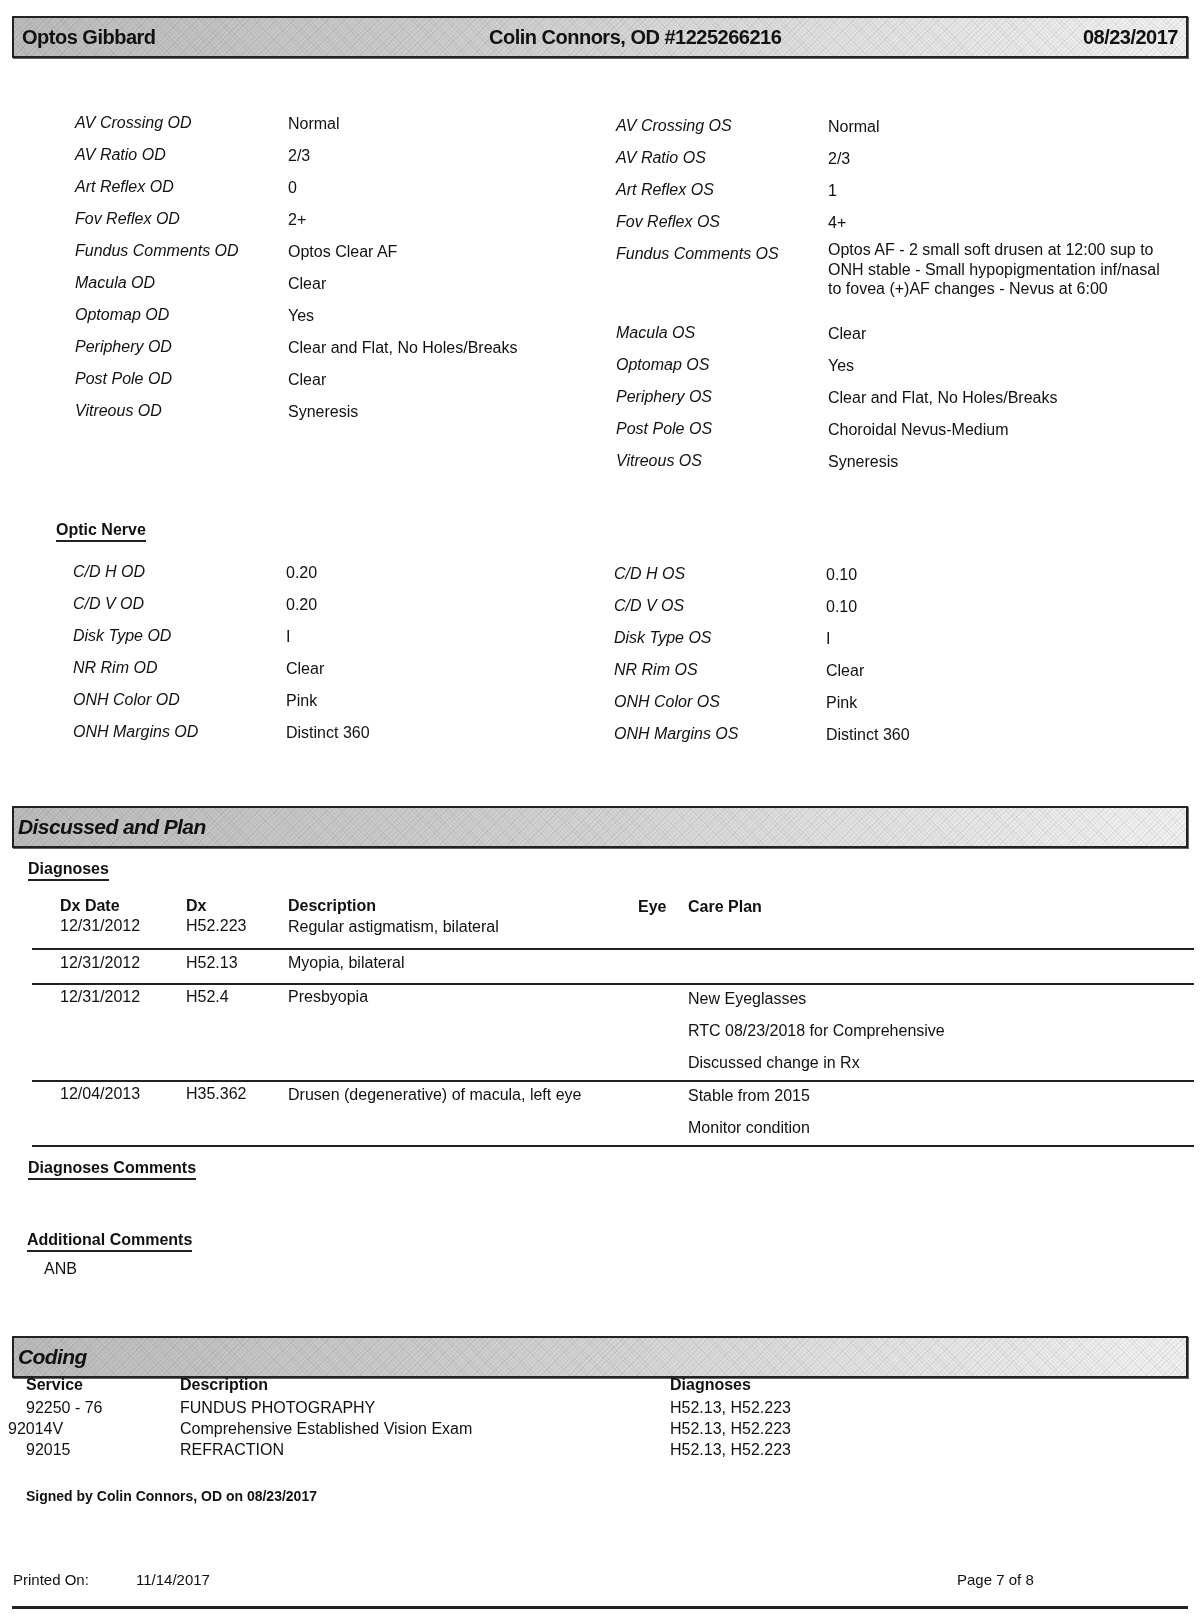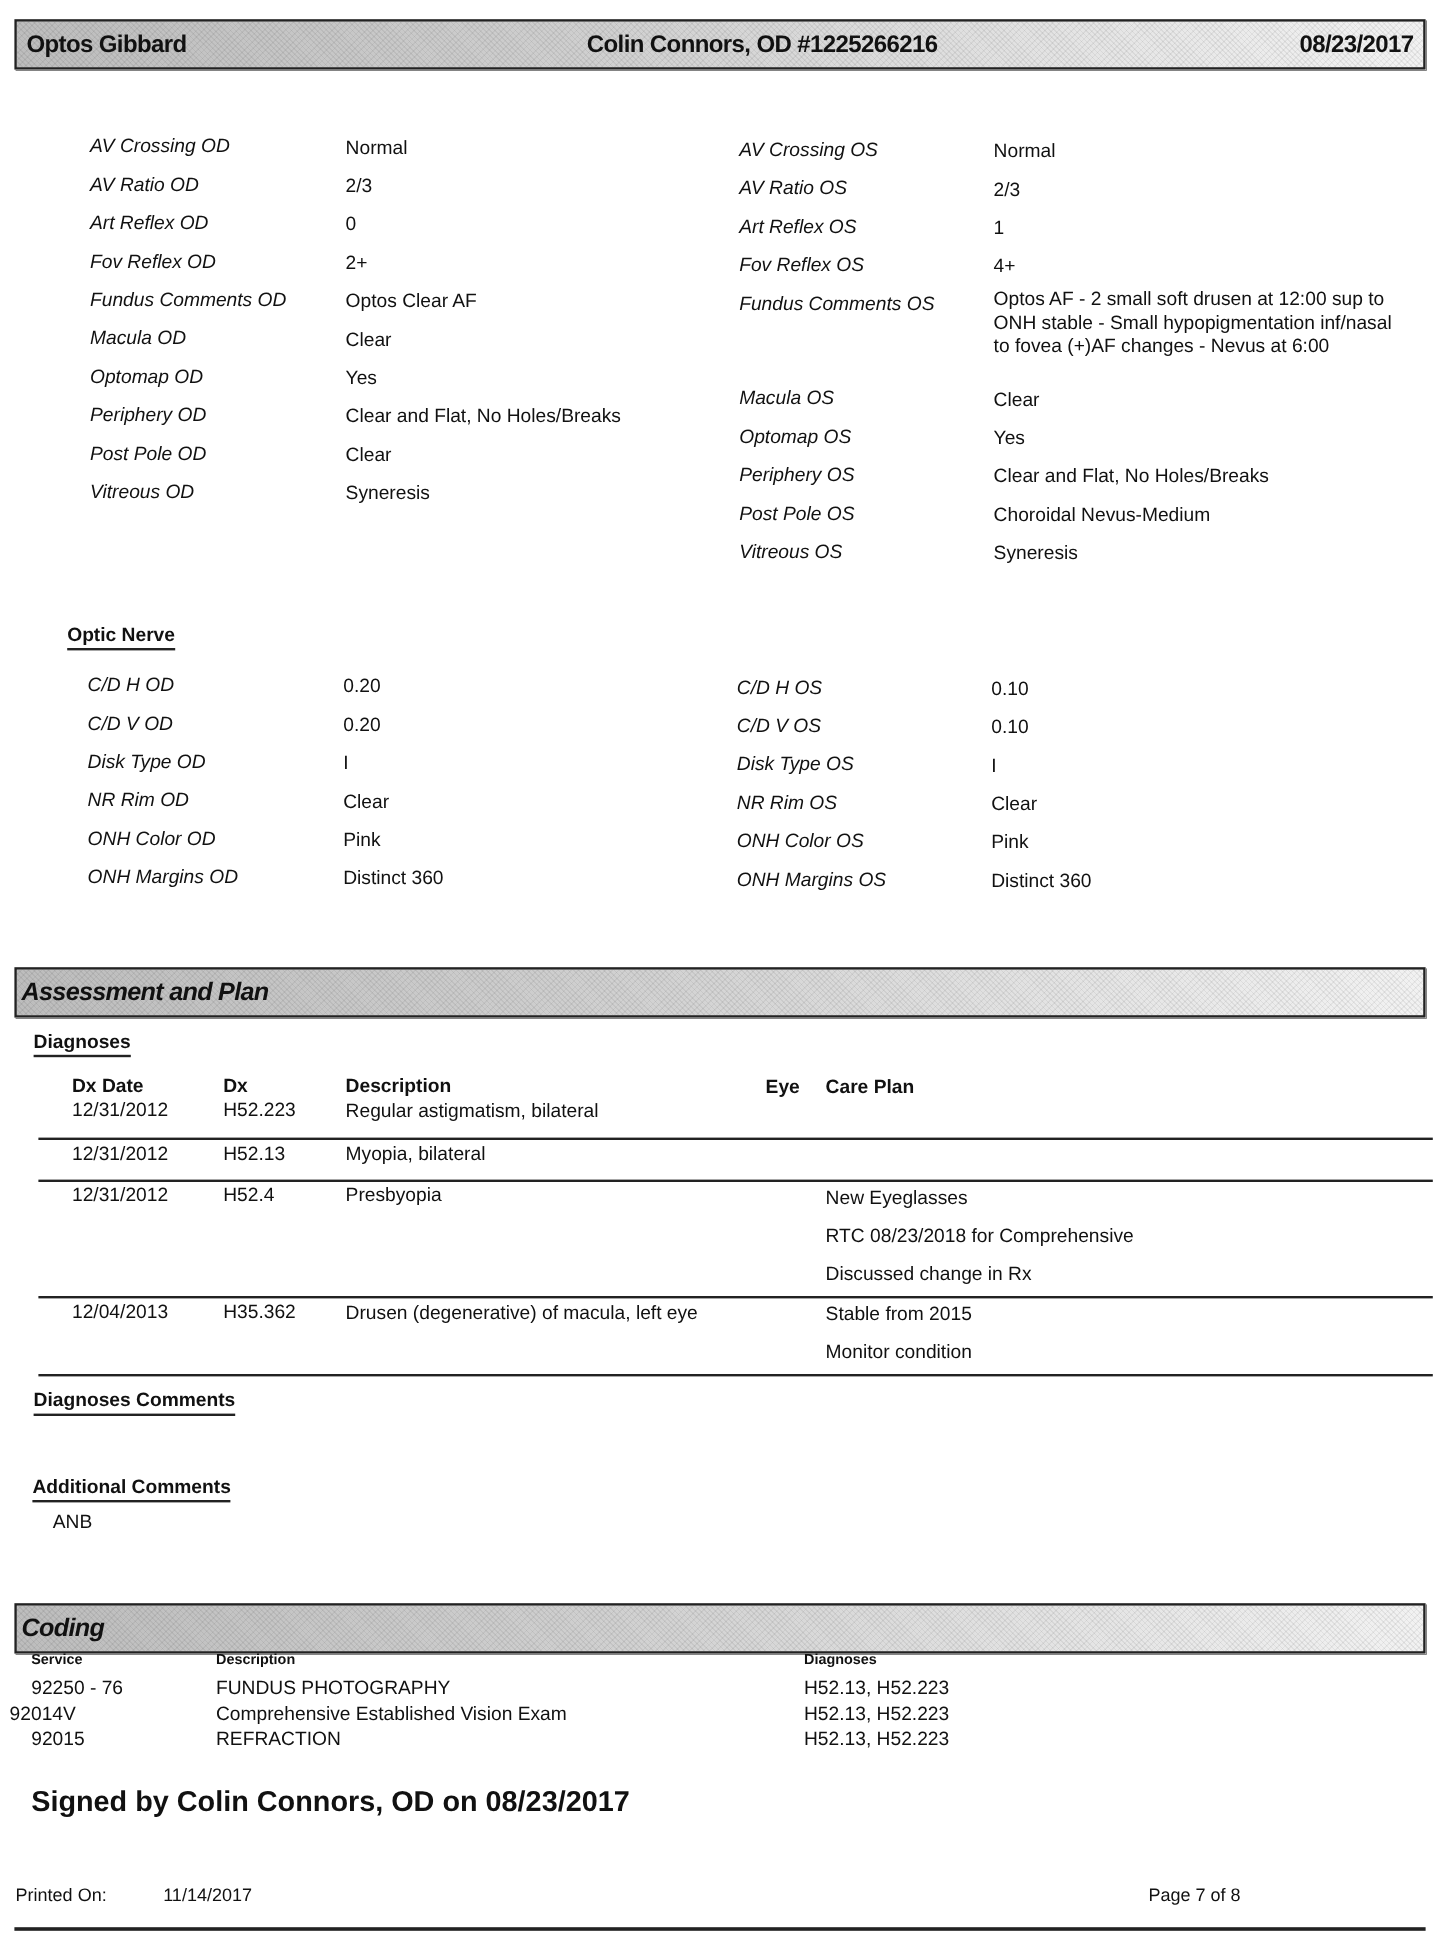--- a/index.html
+++ b/index.html
@@ -32,24 +32,24 @@
 
   .subhead {
     position: absolute; font-weight: bold; font-size: 16px;
     border-bottom: 2px solid #222; padding-bottom: 1px;
   }
 
   .dx-head { position: absolute; font-weight: bold; font-size: 16px; }
   .dx-cell { position: absolute; font-size: 16px; line-height: 19px; }
   .hr { position: absolute; height: 2px; background: #222; }
 
-  .code-head { position: absolute; font-weight: bold; font-size: 12px; }
+  .code-head { position: absolute; font-weight: bold; font-size: 16px; }
   .code-cell { position: absolute; font-size: 16px; }
 
-  .signed { position: absolute; left: 26px; top: 1488px; font-weight: bold; font-size: 24px; }
+  .signed { position: absolute; left: 26px; top: 1488px; font-weight: bold; font-size: 14px; }
   .foot { position: absolute; font-size: 15px; }
   .foot-line { position: absolute; left: 12px; top: 1606px; width: 1176px; height: 3px; background: #222; }
 </style>
 </head>
 <body>
 
 <div class="bar header-bar">
   <span class="hdr-left">Optos Gibbard</span>
   <span class="hdr-center">Colin Connors, OD #1225266216</span>
   <span class="hdr-right">08/23/2017</span>
@@ -125,21 +125,21 @@
   <div class="field val" style="left:826px;top:629px">I</div>
   <div class="field lbl" style="left:614px;top:660px">NR Rim OS</div>
   <div class="field val" style="left:826px;top:661px">Clear</div>
   <div class="field lbl" style="left:614px;top:692px">ONH Color OS</div>
   <div class="field val" style="left:826px;top:693px">Pink</div>
   <div class="field lbl" style="left:614px;top:724px">ONH Margins OS</div>
   <div class="field val" style="left:826px;top:725px">Distinct 360</div>
 </div>
 
 <div class="bar section-bar ap-bar">
-  <span>Assessment and Plan</span>
+  <span>Discussed and Plan</span>
 </div>
 
 <div class="subhead" style="left:28px;top:860px">Diagnoses</div>
 
 <div>
   <div class="dx-head" style="left:60px;top:897px">Dx Date</div>
   <div class="dx-head" style="left:186px;top:897px">Dx</div>
   <div class="dx-head" style="left:288px;top:897px">Description</div>
   <div class="dx-head" style="left:638px;top:898px">Eye</div>
   <div class="dx-head" style="left:688px;top:898px">Care Plan</div>

